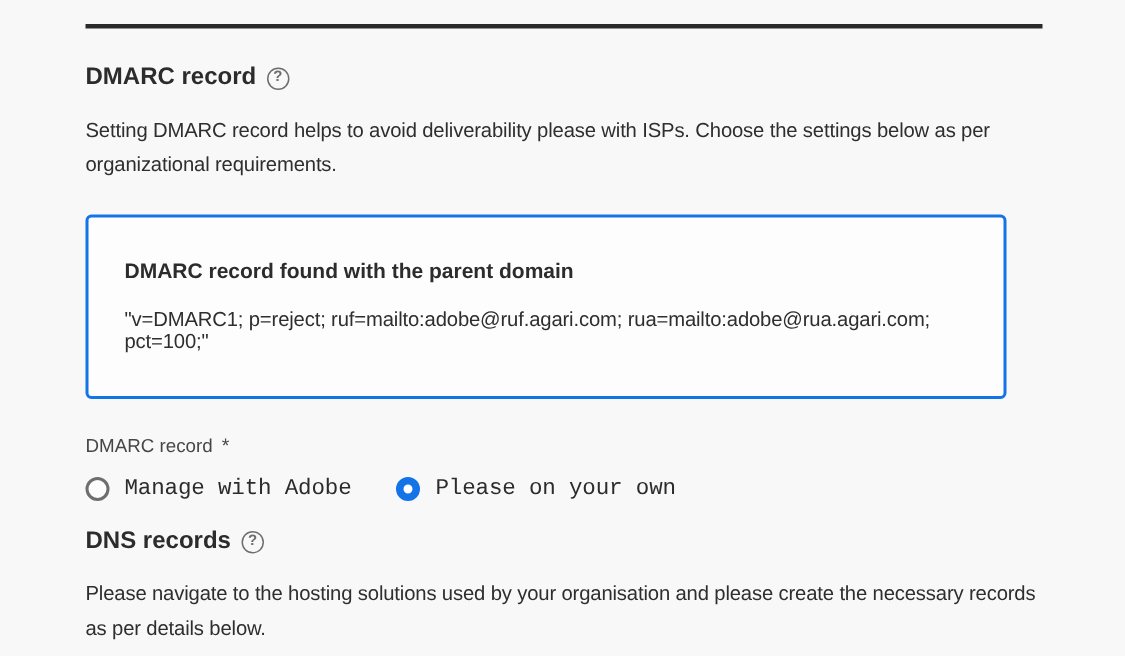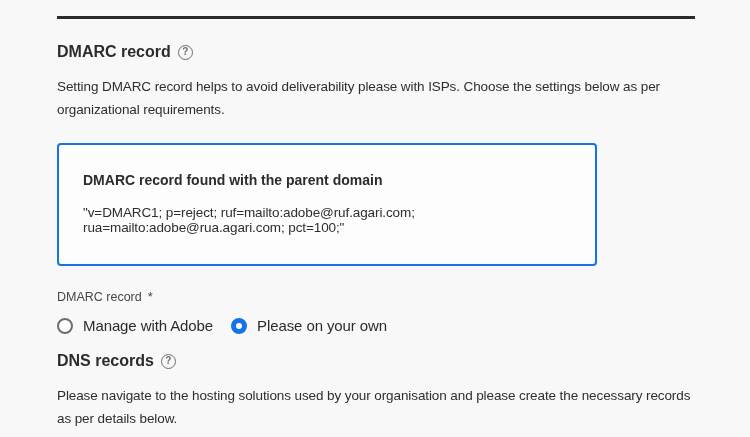--- a/index.html
+++ b/index.html
@@ -52,21 +52,21 @@
   }
   .para {
     font-size: 13.5px;
     line-height: 23px;
     letter-spacing: -0.1px;
     color: #2e2e2e;
     max-width: 650px;
     margin-bottom: 22px;
   }
   .info-box {
-    width: 540px;
+    width: 614px;
     border: 2px solid #1473e6;
     border-radius: 4px;
     background: #fdfdfd;
     padding: 27px 24px 29px 24px;
     margin-bottom: 23px;
   }
   .info-box-title {
     font-size: 14px;
     font-weight: bold;
     color: #2c2c2c;
@@ -85,22 +85,23 @@
     gap: 6px;
     margin-bottom: 13px;
   }
   .required-indicator {
     font-size: 13px;
     color: #464646;
   }
   .radio-row {
     display: flex;
     align-items: center;
-    gap: 18px;
+    gap: 30px;
     margin-bottom: 18px;
+    font-family: Liberation Mono, monospace;
   }
   .radio-option {
     display: flex;
     align-items: center;
     gap: 10px;
     cursor: pointer;
   }
   .radio-circle {
     width: 16px; height: 16px;
     border-radius: 50%;

